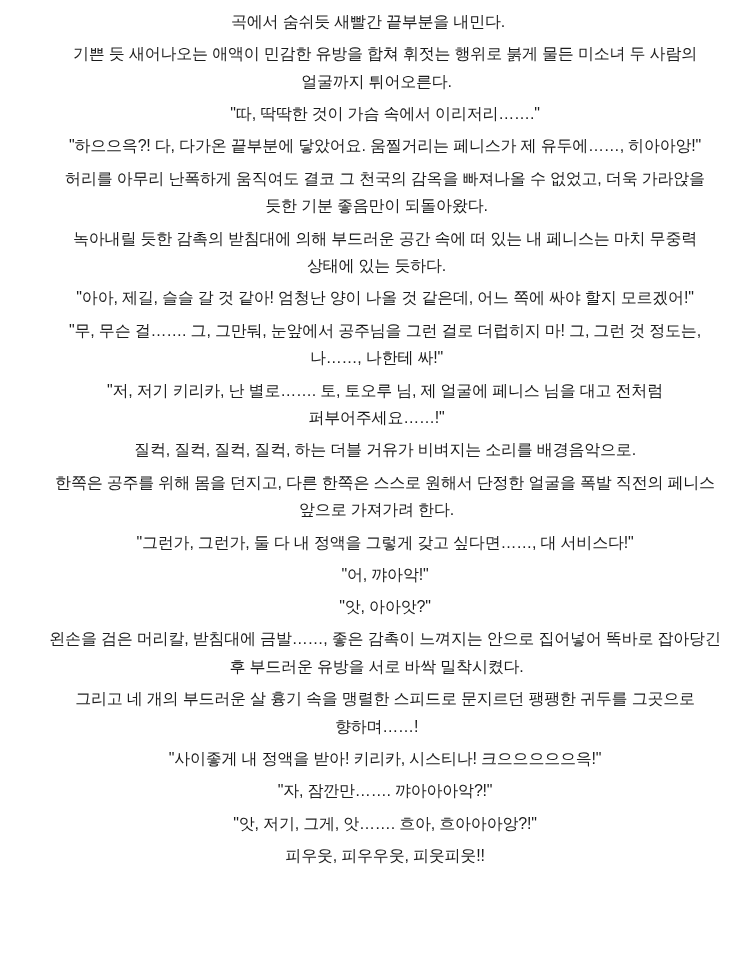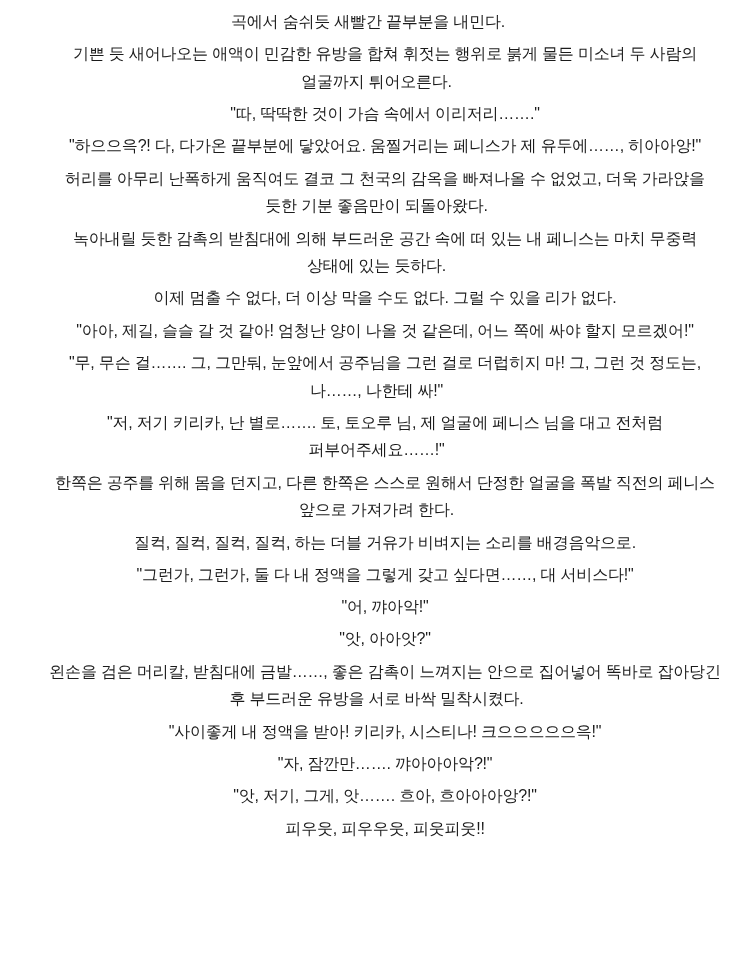--- a/index.html
+++ b/index.html
@@ -38,28 +38,28 @@
 </head>
 <body>
 
 <div id="page">
   <p class="para">곡에서 숨쉬듯 새빨간 끝부분을 내민다.</p>
   <p class="para indent">기쁜 듯 새어나오는 애액이 민감한 유방을 합쳐 휘젓는 행위로 붉게 물든 미소녀 두 사람의 얼굴까지 튀어오른다.</p>
   <p class="para indent">"따, 딱딱한 것이 가슴 속에서 이리저리……."</p>
   <p class="para indent">"하으으윽?! 다, 다가온 끝부분에 닿았어요. 움찔거리는 페니스가 제 유두에……, 히아아앙!"</p>
   <p class="para indent">허리를 아무리 난폭하게 움직여도 결코 그 천국의 감옥을 빠져나올 수 없었고, 더욱 가라앉을 듯한 기분 좋음만이 되돌아왔다.</p>
   <p class="para indent">녹아내릴 듯한 감촉의 받침대에 의해 부드러운 공간 속에 떠 있는 내 페니스는 마치 무중력 상태에 있는 듯하다.</p>
-  <p class="para indent">이제 멈출 수 없다, 더 이상 막을 수도 없다. 그럴 수 있을 리가 없다.</p>
   <p class="para indent">"아아, 제길, 슬슬 갈 것 같아! 엄청난 양이 나올 것 같은데, 어느 쪽에 싸야 할지 모르겠어!"</p>
   <p class="para indent">"무, 무슨 걸……. 그, 그만둬, 눈앞에서 공주님을 그런 걸로 더럽히지 마! 그, 그런 것 정도는, 나……, 나한테 싸!"</p>
   <p class="para indent">"저, 저기 키리카, 난 별로……. 토, 토오루 님, 제 얼굴에 페니스 님을 대고 전처럼 퍼부어주세요……!"</p>
+  <p class="para indent">질컥, 질컥, 질컥, 질컥, 하는 더블 거유가 비벼지는 소리를 배경음악으로.</p>
   <p class="para indent">한쪽은 공주를 위해 몸을 던지고, 다른 한쪽은 스스로 원해서 단정한 얼굴을 폭발 직전의 페니스 앞으로 가져가려 한다.</p>
-  <p class="para indent">질컥, 질컥, 질컥, 질컥, 하는 더블 거유가 비벼지는 소리를 배경음악으로.</p>
   <p class="para indent">"그런가, 그런가, 둘 다 내 정액을 그렇게 갖고 싶다면……, 대 서비스다!"</p>
   <p class="para indent">"어, 꺄아악!"</p>
   <p class="para indent">"앗, 아아앗?"</p>
   <p class="para indent">왼손을 검은 머리칼, 받침대에 금발……, 좋은 감촉이 느껴지는 안으로 집어넣어 똑바로 잡아당긴 후 부드러운 유방을 서로 바싹 밀착시켰다.</p>
+  <p class="para indent">그리고 네 개의 부드러운 살 흉기 속을 맹렬한 스피드로 문지르던 팽팽한 귀두를 그곳으로 향하며……!</p>
   <p class="para indent">"사이좋게 내 정액을 받아! 키리카, 시스티나! 크으으으으으윽!"</p>
   <p class="para indent">"자, 잠깐만……. 꺄아아아악?!"</p>
   <p class="para indent">"앗, 저기, 그게, 앗……. 흐아, 흐아아아앙?!"</p>
   <p class="para indent">피우웃, 피우우웃, 피웃피웃!!</p>
 
 </div>
 
 </body></html>

